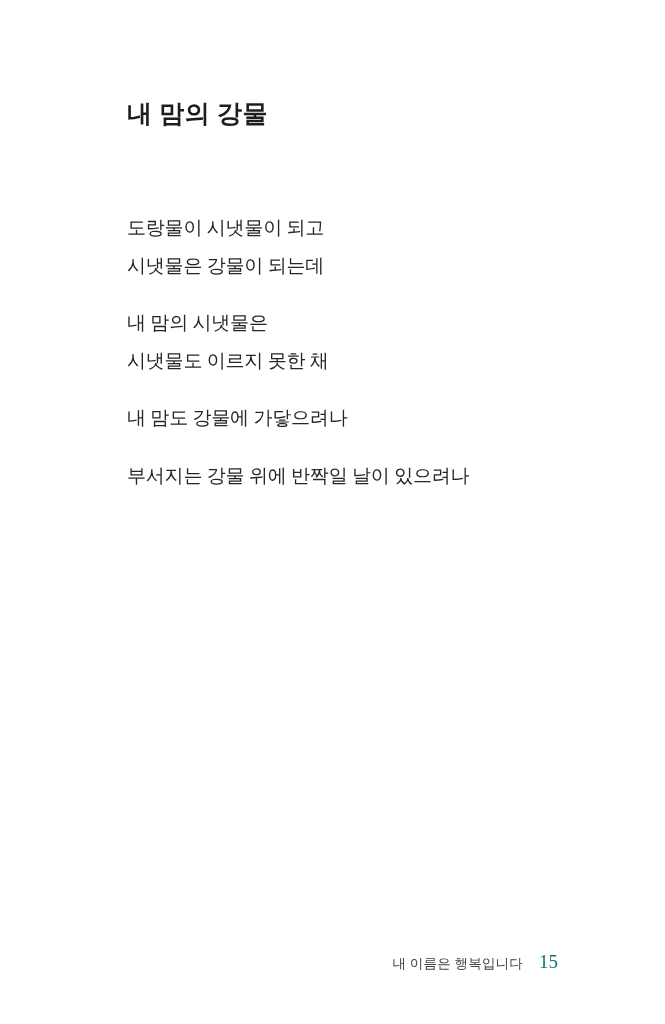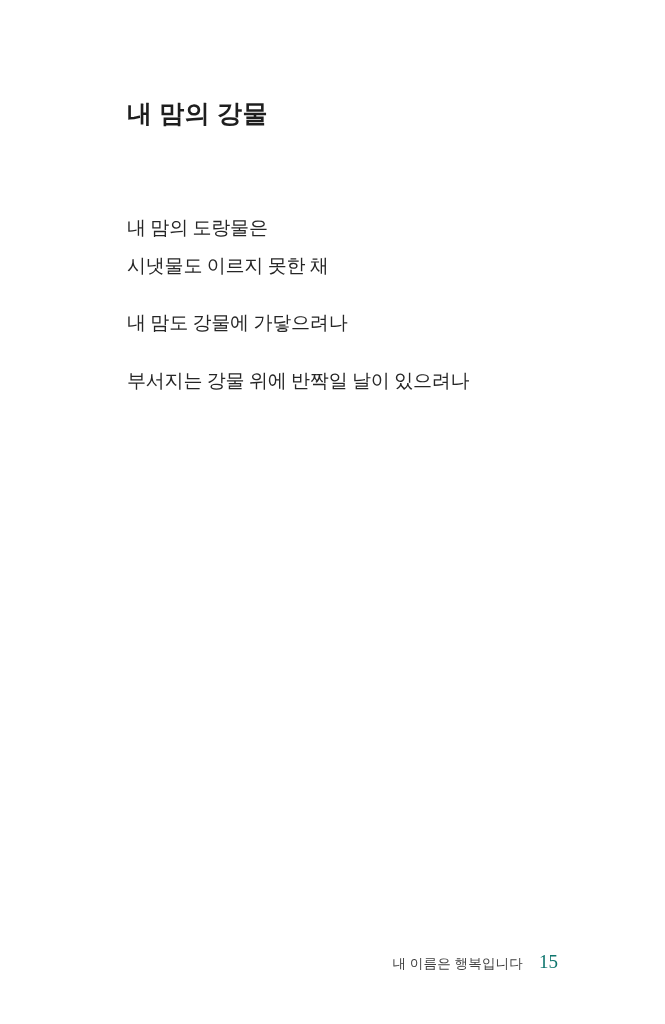--- a/index.html
+++ b/index.html
@@ -67,23 +67,27 @@
 </style>
 </head>
 <body>
 
 <div class="page" style="--page-bg: #ffffff; --page-fg: #262626;">
 
   <h1 class="poem-title">내 맘의 강물</h1>
 
   <div class="poem-body">
 
+    <div class="stanza">
+      <p class="poem-line">도랑물이 시냇물이 되고</p>
+      <p class="poem-line">시냇물은 강물이 되는데</p>
+    </div>
 
     <div class="stanza">
-      <p class="poem-line">내 맘의 도랑물은</p>
+      <p class="poem-line">내 맘의 시냇물은</p>
       <p class="poem-line">시냇물도 이르지 못한 채</p>
     </div>
 
     <div class="stanza">
       <p class="poem-line">내 맘도 강물에 가닿으려나</p>
     </div>
 
     <div class="stanza">
       <p class="poem-line">부서지는 강물 위에 반짝일 날이 있으려나</p>
     </div>

